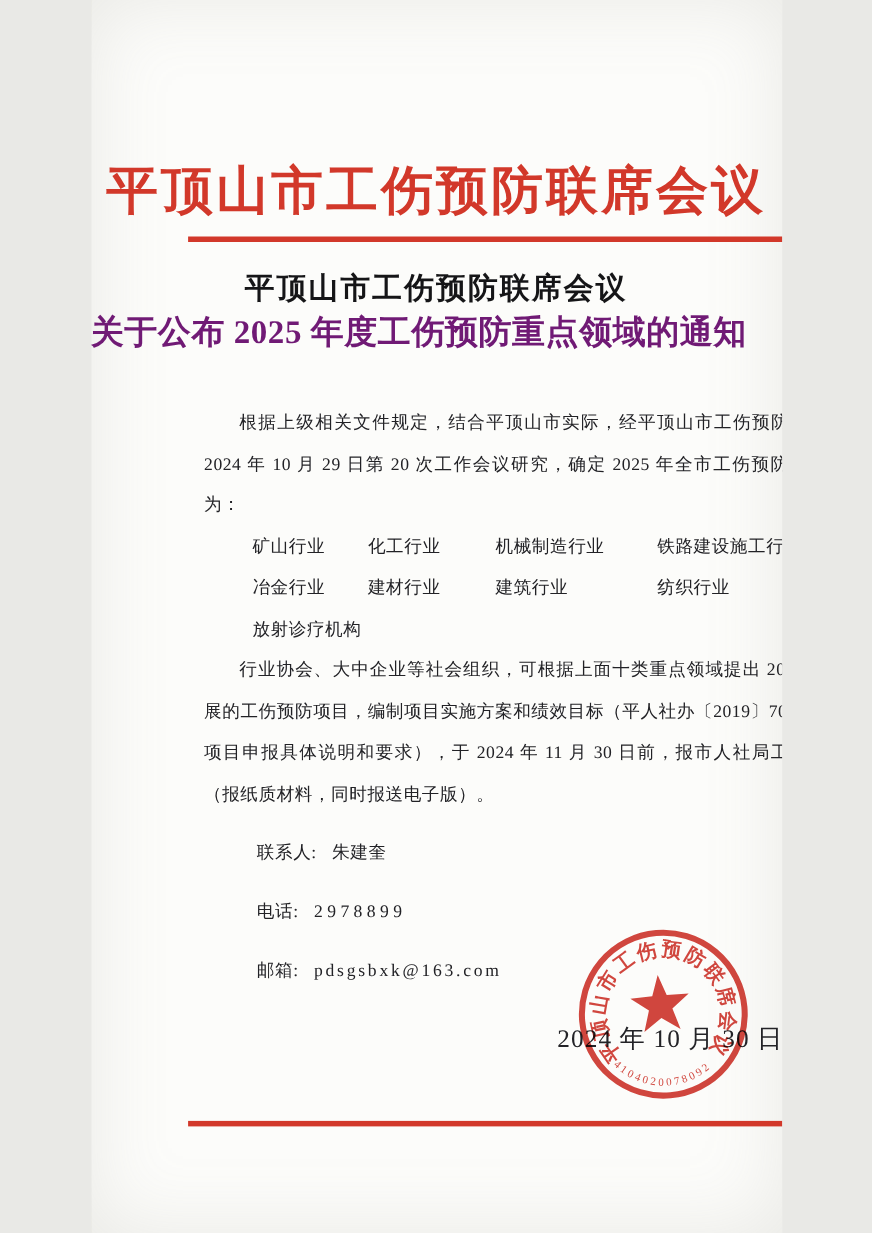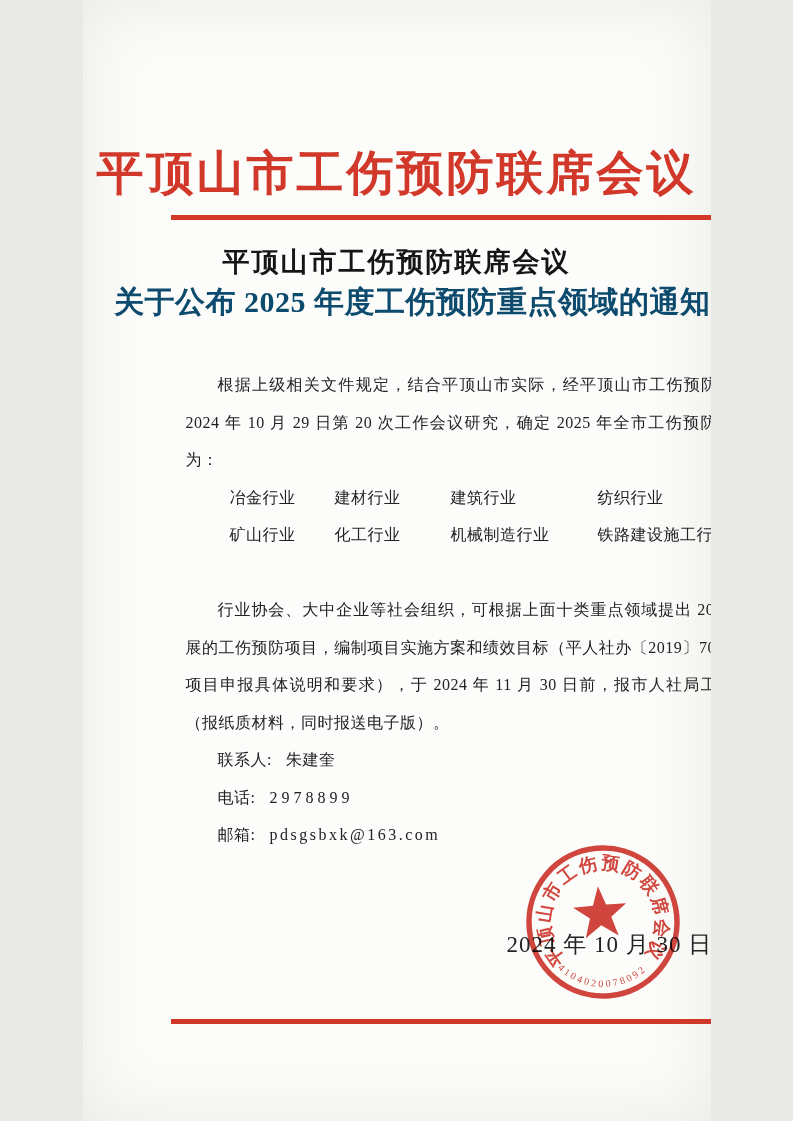--- a/index.html
+++ b/index.html
@@ -32,39 +32,39 @@
   .rule-top{top:215px;}
   .rule-bottom{top:1019px;}
   
   .doc-title1{
     position:absolute;top:244px;left:0;width:100%;
     text-align:center;font-size:27px;font-weight:bold;
     letter-spacing:2px;color:#151517;white-space:nowrap;
   }
   .doc-title2{
     position:absolute;top:282px;left:0;width:100%;
-    text-align:right;font-size:30px;font-weight:bold;
-    letter-spacing:0.5px;color:#0c4a6e;white-space:nowrap;
+    text-align:left;font-size:30px;font-weight:bold;
+    letter-spacing:0.5px;color:#701a75;white-space:nowrap;
   }
   
   .body-flow{
     position:absolute;top:366px;left:103px;width:601px;
     font-size:16px;line-height:37.5px;
     letter-spacing:0.5px;
     text-align:justify;
     color:var(--ink,#222226);
   }
   .body-flow p{margin:0;text-indent:2em;}
   .ind-row{position:relative;height:37.5px;}
   .ind-row span{position:absolute;top:0;white-space:nowrap;}
   .ind-c1{left:44px;}
   .ind-c2{left:149px;}
   .ind-c3{left:265px;}
   .ind-c4{left:412px;}
-  .contact-row{margin:0;padding-left:2em;}
+  .contact-row{margin:16px;padding-left:2em;}
   .contact-row .val{margin-left:14px;}
   .val-phone{letter-spacing:4px;}
   .val-email{letter-spacing:2.5px;}
   
   .issue-date{
     position:absolute;top:929px;left:424px;
     font-size:23px;letter-spacing:1px;
     color:#232327;white-space:nowrap;z-index:1;
   }
   .seal{
@@ -92,32 +92,33 @@
   <div class="rule rule-top"></div>
 
   <div class="doc-title1">平顶山市工伤预防联席会议</div>
   <div class="doc-title2">关于公布 2025 年度工伤预防重点领域的通知</div>
 
   <div class="body-flow">
     <p>根据上级相关文件规定，结合平顶山市实际，经平顶山市工伤预防联席会议 2024 年 10 月 29 日第 20 次工作会议研究，确定 2025 年全市工伤预防重点领域为：</p>
 
     <div class="industries">
       <div class="ind-row">
+        <span class="ind-c1">矿山行业</span>
+        <span class="ind-c2">化工行业</span>
+        <span class="ind-c3">机械制造行业</span>
+        <span class="ind-c4">铁路建设施工行业</span>
+      </div>
+      <div class="ind-row">
         <span class="ind-c1">冶金行业</span>
         <span class="ind-c2">建材行业</span>
         <span class="ind-c3">建筑行业</span>
         <span class="ind-c4">纺织行业</span>
       </div>
       <div class="ind-row">
-        <span class="ind-c1">矿山行业</span>
-        <span class="ind-c2">化工行业</span>
-        <span class="ind-c3">机械制造行业</span>
-        <span class="ind-c4">铁路建设施工行业</span>
-      </div>
-      <div class="ind-row">
+        <span class="ind-c1">放射诊疗机构</span>
       </div>
     </div>
 
     <p>行业协会、大中企业等社会组织，可根据上面十类重点领域提出 2025 年拟开展的工伤预防项目，编制项目实施方案和绩效目标（平人社办〔2019〕70 号文件有项目申报具体说明和要求），于 2024 年 11 月 30 日前，报市人社局工伤保险科（报纸质材料，同时报送电子版）。</p>
 
     <div class="contact-row">
       <span>联系人:</span><span class="val">朱建奎</span>
     </div>
     <div class="contact-row">
       <span>电话:</span><span class="val val-phone">2978899</span>

